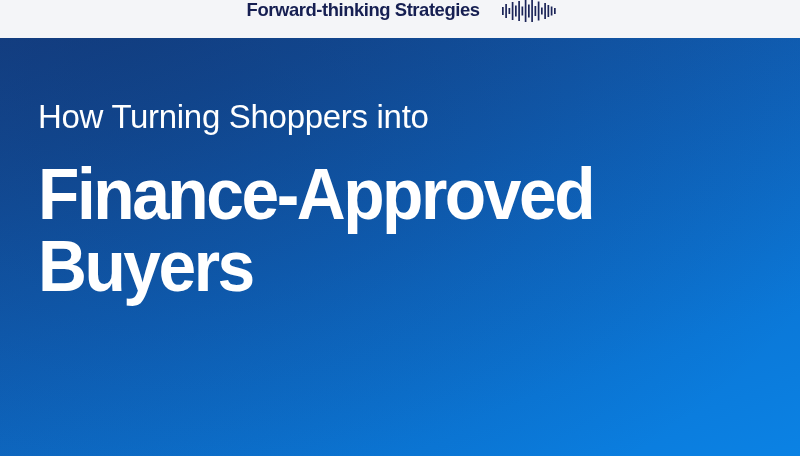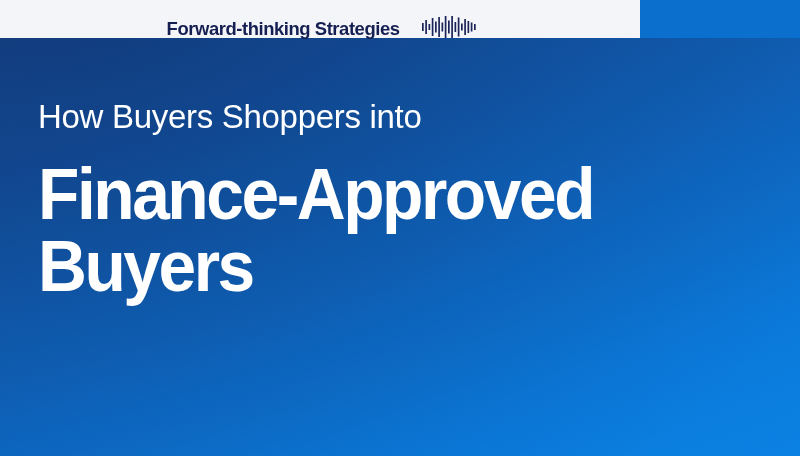--- a/index.html
+++ b/index.html
@@ -19,25 +19,25 @@
     width: 800px;
     height: 456px;
     overflow: hidden;
   }
 
   
   .topbar {
     position: absolute;
     left: 0;
     top: 0;
-    width: 640px;
+    width: 800px;
     height: 38px;
     background: #f4f5f8;
     display: flex;
-    align-items: flex-end;
+    align-items: flex-start;
     justify-content: center;
     gap: 18px;
     box-sizing: border-box;
     z-index: 5;
   }
   .topbar-title {
     font-family: "Liberation Sans", sans-serif;
     font-size: 19px;
     font-weight: bold;
     color: #161f52;
@@ -152,19 +152,19 @@
             <rect x="53.00" y="8.00" width="1.7" height="6" fill="#1b2458"></rect>
           </g>
       </svg>
     </span>
   </div>
 
   <div class="hero">
     <div class="hero-sheen"></div>
 
     <div class="headline-block">
-      <div class="line-eyebrow">How Buyers Shoppers into</div>
+      <div class="line-eyebrow">How Turning Shoppers into</div>
       <div class="line-big first">Finance-Approved</div>
       <div class="line-big second">Buyers</div>
     </div>
   </div>
 
 </div>
 
 </body></html>

